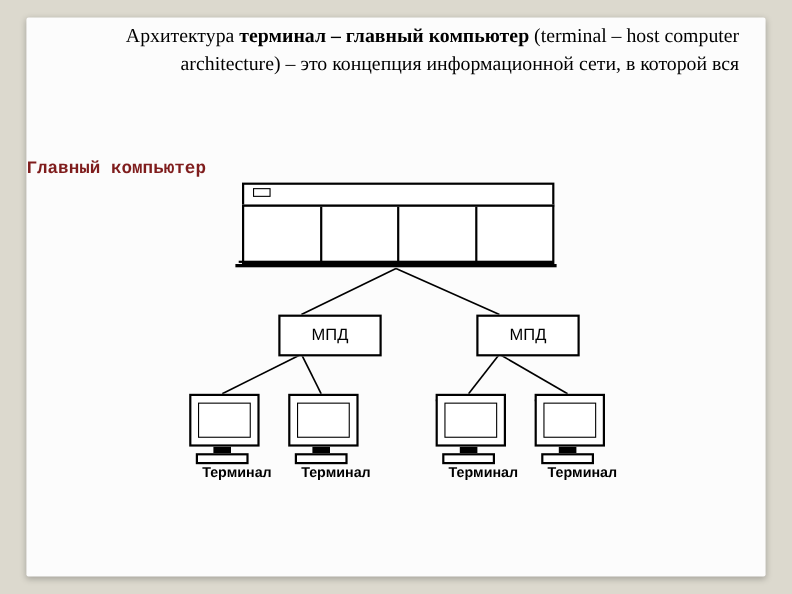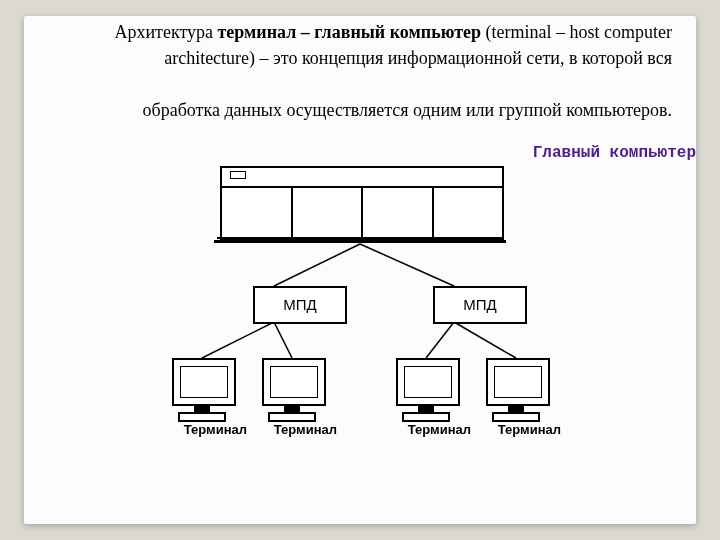--- a/index.html
+++ b/index.html
@@ -1,20 +1,20 @@
 <!DOCTYPE html>
 <html><head>
 <meta charset="utf-8">
 <style>
   html,body{margin:0;padding:0;width:720px;height:540px;background:#dcd9ce;font-family:"Times New Roman",serif;}
   .frame{position:absolute;left:24px;top:16px;width:672px;height:508px;background:#fcfcfc;border-radius:2px;box-shadow:0 2px 6px rgba(0,0,0,0.25);}
   .desc{position:absolute;left:24px;right:24px;top:3px;font-size:18px;line-height:1.45;text-align:right;color:#000;}
   .desc b{font-weight:bold;}
   .diagram{position:absolute;left:0;top:120px;width:672px;height:360px;}
-  .host-label{position:absolute;left:0;width:672px;top:8px;text-align:right;font-family:"Courier New",monospace;font-weight:bold;font-size:16px;color:#4c1d95;}
+  .host-label{position:absolute;left:0;width:672px;top:8px;text-align:left;font-family:"Courier New",monospace;font-weight:bold;font-size:16px;color:#7f1d1d;}
   .mainframe{position:absolute;left:196px;top:30px;width:280px;height:70px;}
   .mf-top{position:absolute;left:0;top:0;width:280px;height:18px;border:2px solid #000;background:#fff;}
   .mf-slot{position:absolute;top:3px;width:14px;height:6px;border:1.5px solid #000;}
   .mf-body{position:absolute;left:0;top:20px;width:280px;height:50px;border:2px solid #000;background:#fff;display:flex;}
   .mf-col{flex:1;border-right:2px solid #000;}
   .mf-col:last-child{border-right:none;}
   .mf-base{position:absolute;left:-6px;top:74px;width:292px;height:0;border-top:3px solid #000;}
   .mf-base2{position:absolute;left:-3px;top:71px;width:286px;height:0;border-top:2px solid #000;}
   .mpd{position:absolute;width:90px;height:34px;border:2px solid #000;background:#fff;text-align:center;font-family:Arial,sans-serif;font-size:15px;line-height:34px;margin-left:24px;}
   .terminal{position:absolute;width:60px;}
@@ -26,21 +26,20 @@
   svg.lines{position:absolute;left:0;top:0;width:672px;height:360px;pointer-events:none;}
 </style>
 </head>
 <body>
 
 <div class="frame">
 
   <div class="desc">
     <span>Архитектура </span><b>терминал – главный компьютер</b><span> (terminal – host computer architecture) – это концепция информационной сети, в которой вся</span>
     <br><br>
-    <span>обработка данных осуществляется одним или группой компьютеров.</span>
   </div>
 
   <div class="diagram">
 
     <div class="host-label">Главный компьютер</div>
 
     <div class="mainframe">
       <div class="mf-top">
         <div class="mf-slot" style="left:8px"></div>
       </div>

